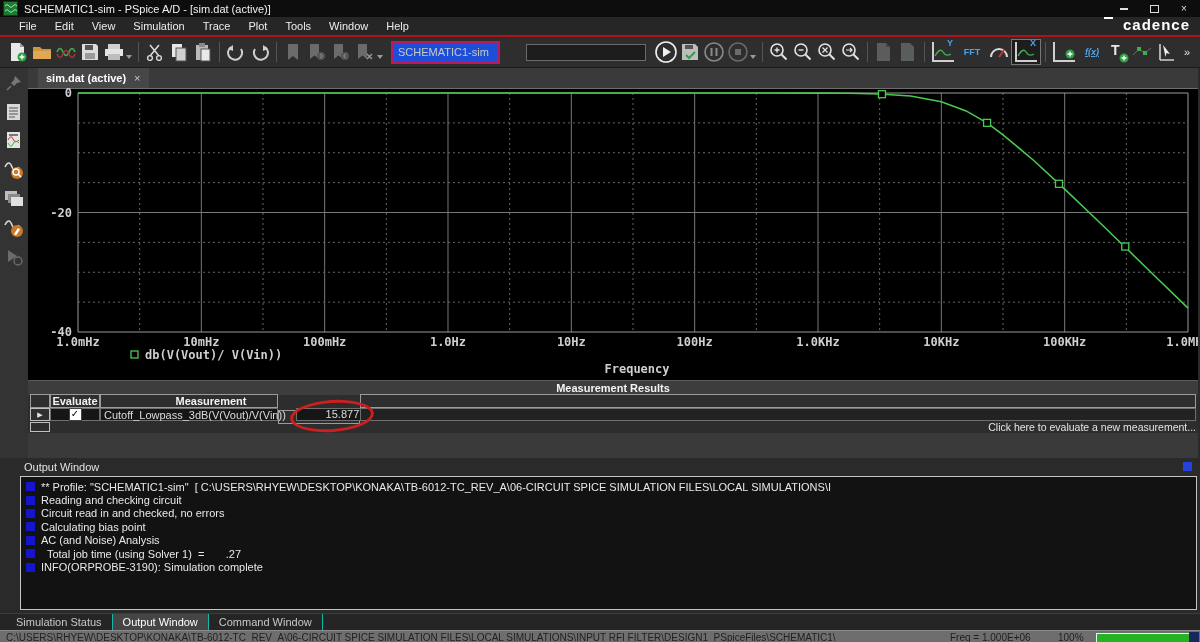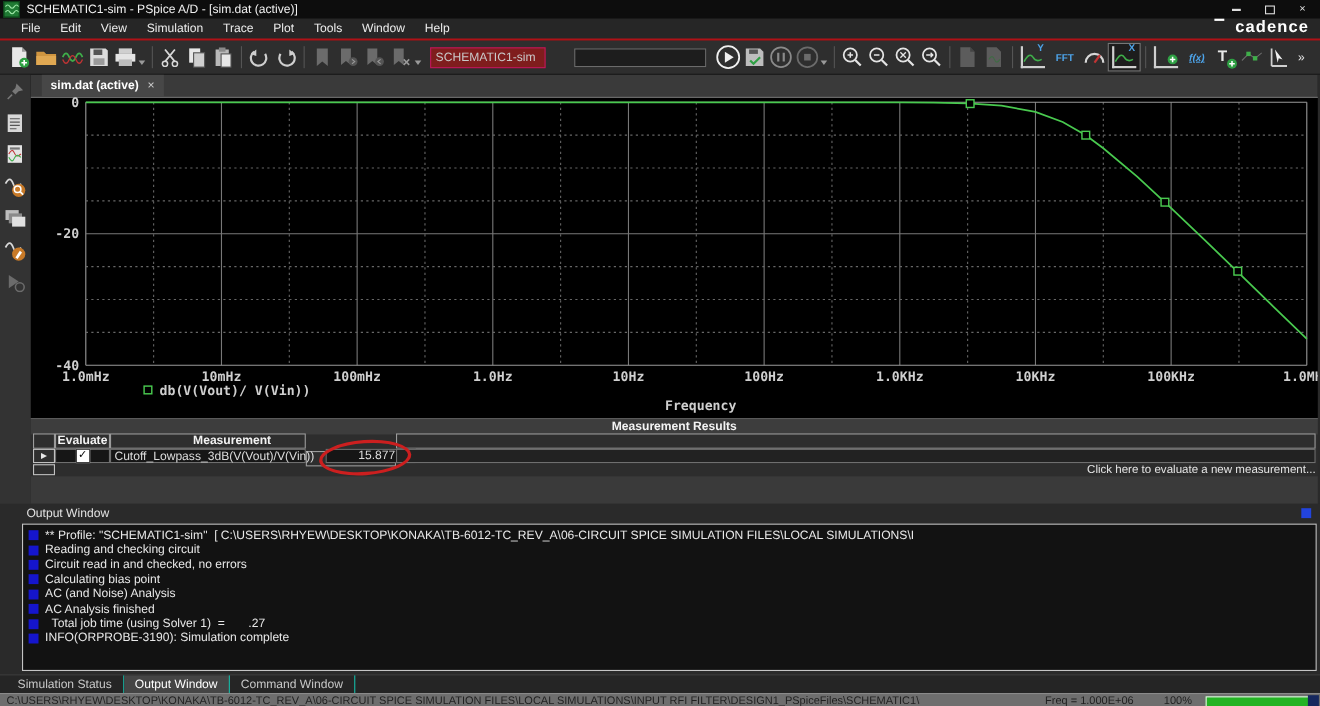--- a/index.html
+++ b/index.html
@@ -24,21 +24,21 @@
   #brand-bar{position:absolute;right:87px;top:17px;width:9px;height:2px;background:#fff;}
   #redline{left:0;top:35px;width:1200px;height:2px;background:#b01116;}
 
   
   #toolbar{left:0;top:37px;width:1200px;height:31px;background:#2e2e2e;border-bottom:1px solid #191919;
            display:flex;align-items:center;padding-left:6px;box-sizing:border-box;}
   .tbtn{width:24px;height:24px;display:flex;align-items:center;justify-content:center;flex:0 0 auto;}
   .tsep{width:1px;height:20px;background:#555;margin:0 4px;flex:0 0 auto;}
   .tool-text{font-size:9px;font-weight:bold;color:#4da3e8;}
   .ddot{width:0;height:0;border-left:3px solid transparent;border-right:3px solid transparent;border-top:4px solid #9a9a9a;margin:10px 2px 0 0;}
-  #profile-combo{width:95px;height:17px;background:#7f1d1d;border:1px solid #be185d;color:#c9c9c9;
+  #profile-combo{width:95px;height:17px;background:#1d4ed8;border:3px solid #be185d;color:#c9c9c9;
                  display:flex;align-items:center;padding:0 4px;margin:0 26px 0 6px;font-size:11px;}
   #progress-field{width:118px;height:15px;background:#1d1d1d;border:1px solid #6b6b6b;margin-right:8px;}
   .pressed{background:#1d1d1d;border:1px solid #777;}
   .axis-ic{position:relative;width:20px;height:18px;border-left:2px solid #cfcfcf;border-bottom:2px solid #cfcfcf;}
   .axis-letter{position:absolute;font-size:9px;font-weight:bold;color:#4da3e8;right:1px;top:-4px;}
 
   
   #sidebar{left:0;top:68px;width:28px;height:545px;background:#333;display:flex;flex-direction:column;align-items:center;padding-top:4px;box-sizing:border-box;gap:7px;}
   .sbtn{width:22px;height:22px;display:flex;align-items:center;justify-content:center;}
 
@@ -520,24 +520,20 @@
           <div class="out-line">
             <span class="out-bullet"></span>
             <span class="out-text">Calculating bias point</span>
           </div>
           <div class="out-line">
             <span class="out-bullet"></span>
             <span class="out-text">AC (and Noise) Analysis</span>
           </div>
           <div class="out-line">
             <span class="out-bullet"></span>
-            <span class="out-text">AC Analysis finished</span>
-          </div>
-          <div class="out-line">
-            <span class="out-bullet"></span>
             <span class="out-text">  Total job time (using Solver 1)  =       .27</span>
           </div>
           <div class="out-line">
             <span class="out-bullet"></span>
             <span class="out-text">INFO(ORPROBE-3190): Simulation complete</span>
           </div>
         </div>
     </div>
   </div>
 

